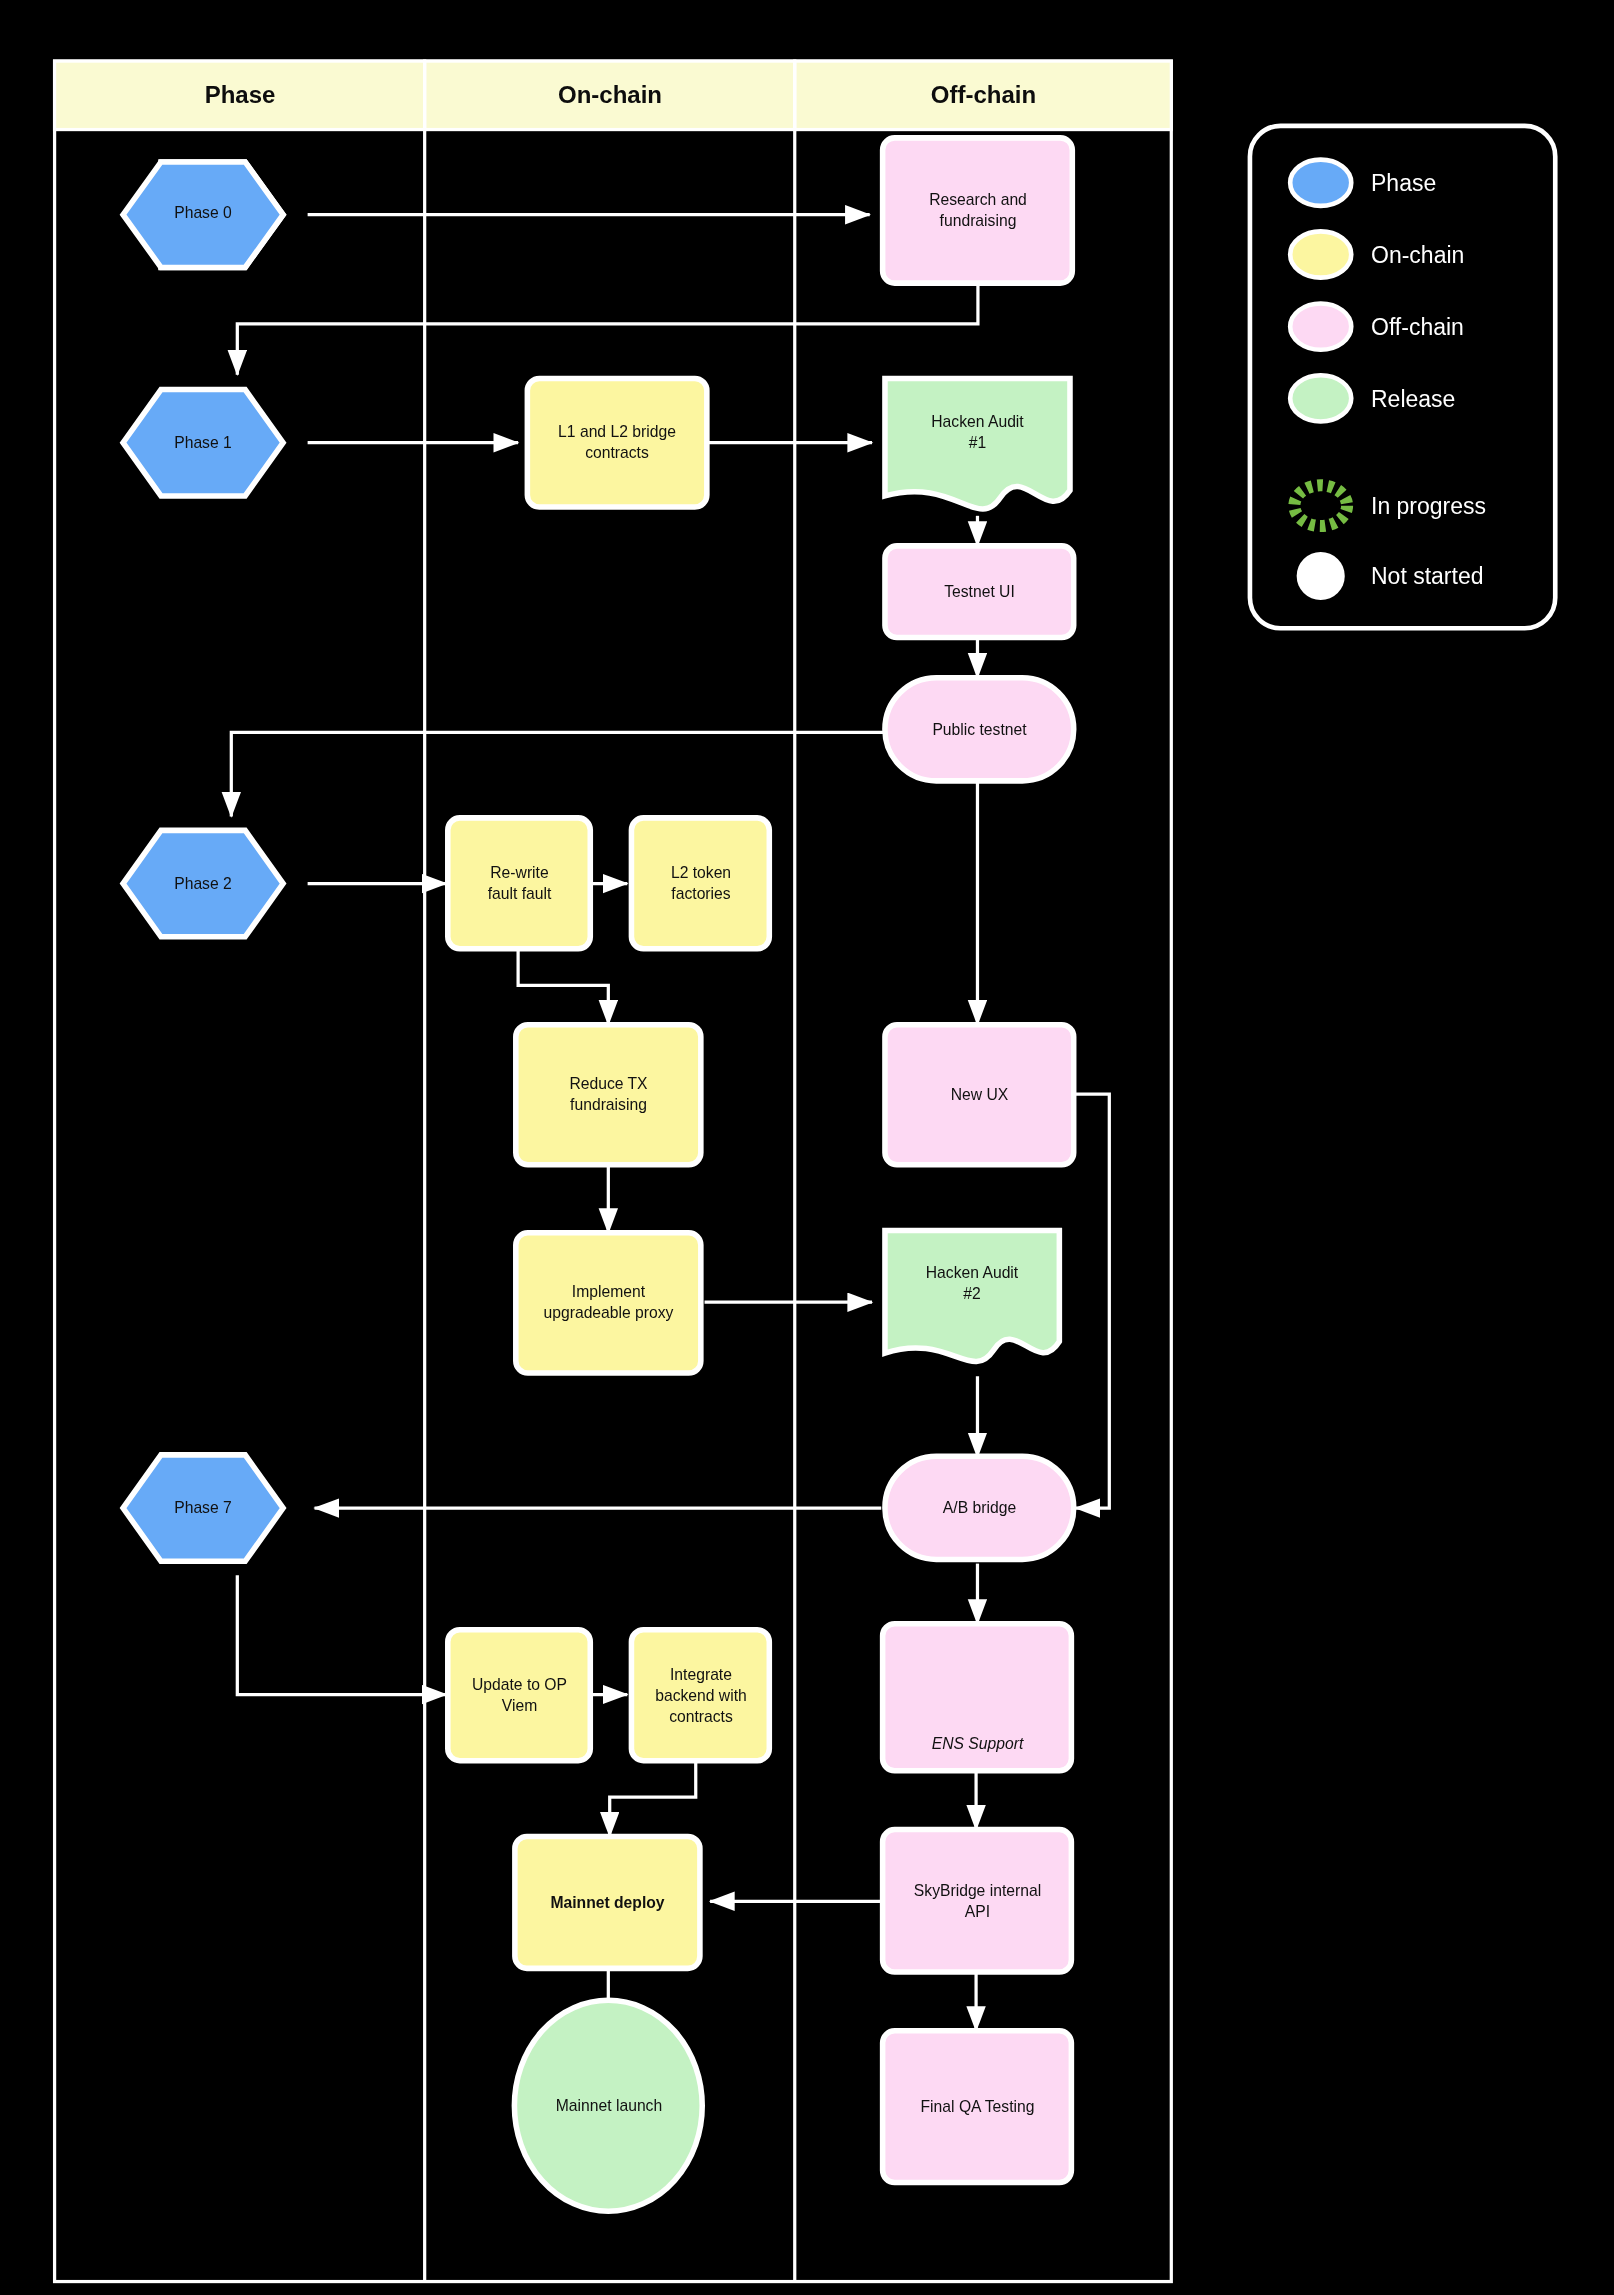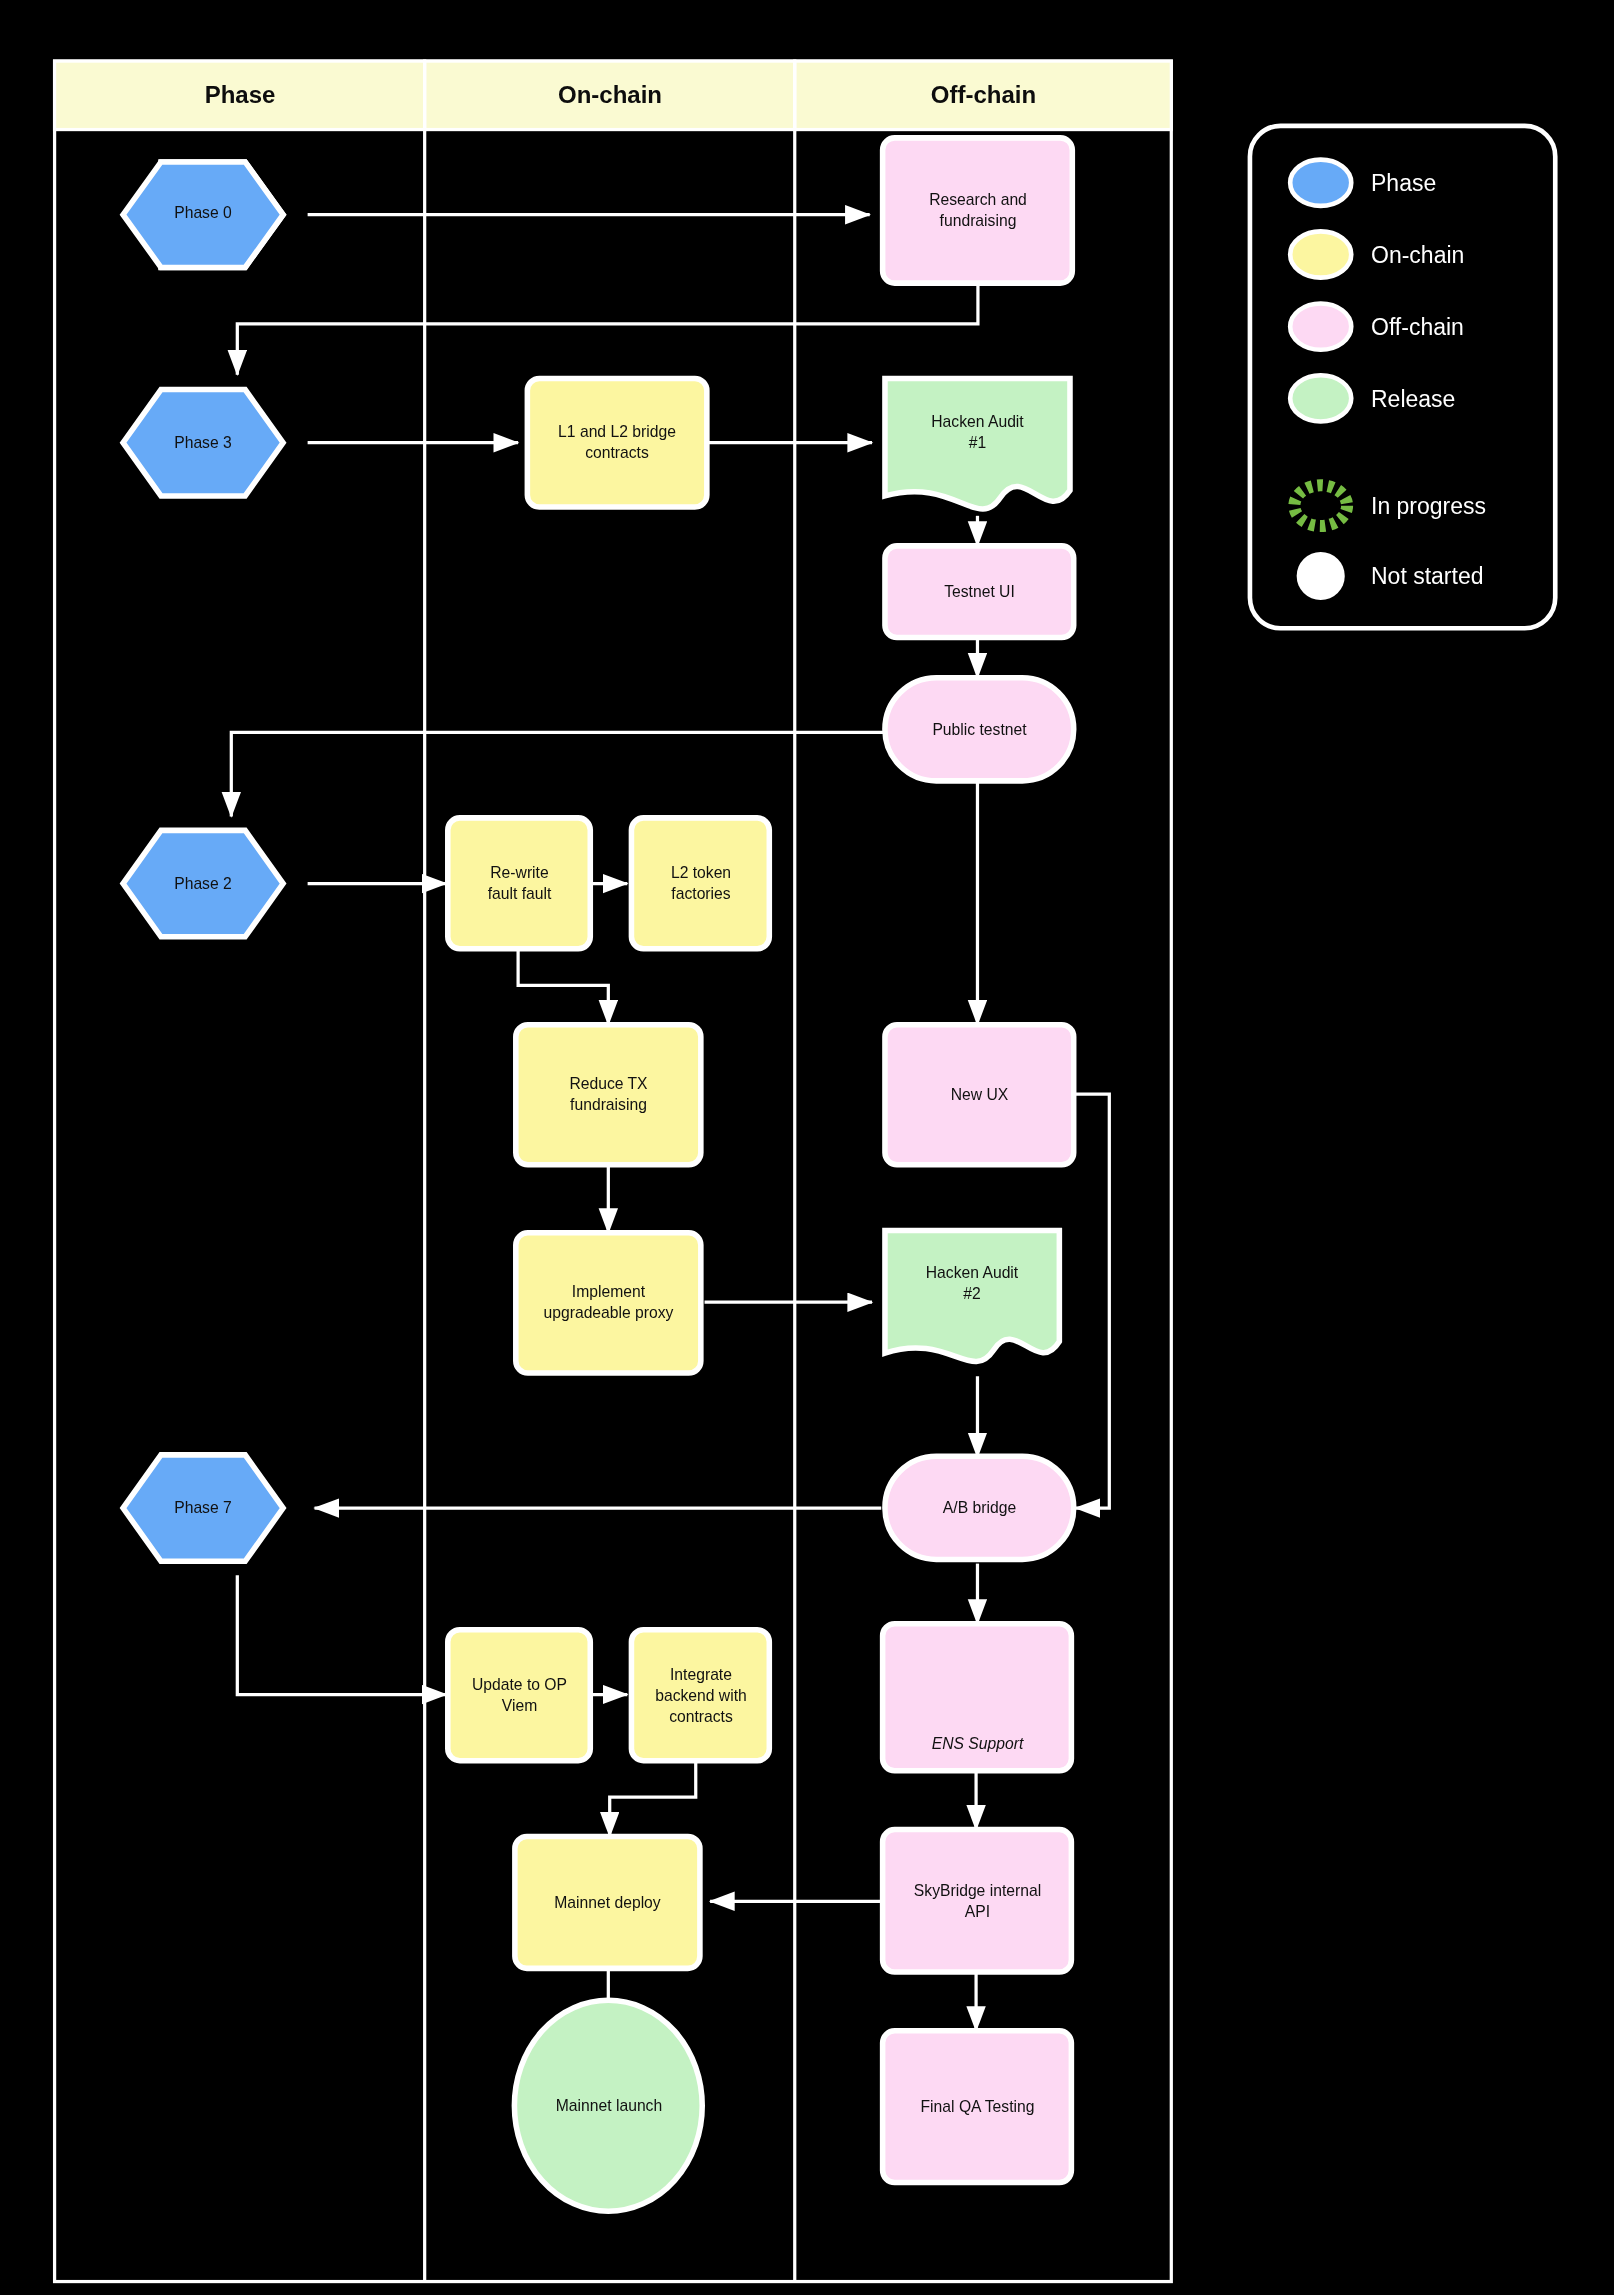--- a/index.html
+++ b/index.html
@@ -162,21 +162,21 @@
     </g>
   </svg>
 
   <div class="lane-title" style="left:55px;top:61px;width:370px;height:68px;">Phase</div>
   <div class="lane-title" style="left:425px;top:61px;width:370px;height:68px;">On-chain</div>
   <div class="lane-title" style="left:795px;top:61px;width:377px;height:68px;">Off-chain</div>
 
   <div class="node-text" style="left:123px;top:190px;width:160px;height:46px;">Phase 0</div>
   <div class="node-text" style="left:883px;top:176px;width:190px;height:69px;">Research and
 fundraising</div>
-  <div class="node-text" style="left:123px;top:420px;width:160px;height:46px;">Phase 3</div>
+  <div class="node-text" style="left:123px;top:420px;width:160px;height:46px;">Phase 1</div>
   <div class="node-text" style="left:527px;top:408px;width:180px;height:69px;">L1 and L2 bridge
 contracts</div>
   <div class="node-text" style="left:885px;top:398px;width:185px;height:69px;">Hacken Audit
 #1</div>
   <div class="node-text" style="left:885px;top:569px;width:189px;height:46px;">Testnet UI</div>
   <div class="node-text" style="left:885px;top:707px;width:189px;height:46px;">Public testnet</div>
   <div class="node-text" style="left:123px;top:861px;width:160px;height:46px;">Phase 2</div>
   <div class="node-text" style="left:448px;top:849px;width:143px;height:69px;">Re-write
 fault fault</div>
   <div class="node-text" style="left:632px;top:849px;width:138px;height:69px;">L2 token
@@ -189,21 +189,21 @@
   <div class="node-text" style="left:885px;top:1249px;width:174px;height:69px;">Hacken Audit
 #2</div>
   <div class="node-text" style="left:123px;top:1485px;width:160px;height:46px;">Phase 7</div>
   <div class="node-text" style="left:885px;top:1485px;width:189px;height:46px;">A/B bridge</div>
   <div class="node-text" style="left:448px;top:1661px;width:143px;height:69px;">Update to OP
 Viem</div>
   <div class="node-text" style="left:632px;top:1650px;width:138px;height:93px;">Integrate
 backend with
 contracts</div>
   <div class="node-text" style="left:883px;top:1721px;width:189px;height:46px;font-style:italic;">ENS Support</div>
-  <div class="node-text" style="left:515px;top:1880px;width:185px;height:46px;">Mainnet deploy</div>
+  <div class="node-text" style="left:515px;top:1880px;width:185px;height:46px;font-weight:bold;">Mainnet deploy</div>
   <div class="node-text" style="left:883px;top:1867px;width:189px;height:69px;">SkyBridge internal
 API</div>
   <div class="node-text" style="left:515px;top:2083px;width:188px;height:46px;">Mainnet launch</div>
   <div class="node-text" style="left:883px;top:2084px;width:189px;height:46px;">Final QA Testing</div>
 
   <div class="legend-label" style="left:1371px;top:169px;height:28px;">Phase</div>
   <div class="legend-label" style="left:1371px;top:241px;height:28px;">On-chain</div>
   <div class="legend-label" style="left:1371px;top:313px;height:28px;">Off-chain</div>
   <div class="legend-label" style="left:1371px;top:385px;height:28px;">Release</div>
   <div class="legend-label" style="left:1371px;top:492px;height:28px;">In progress</div>

